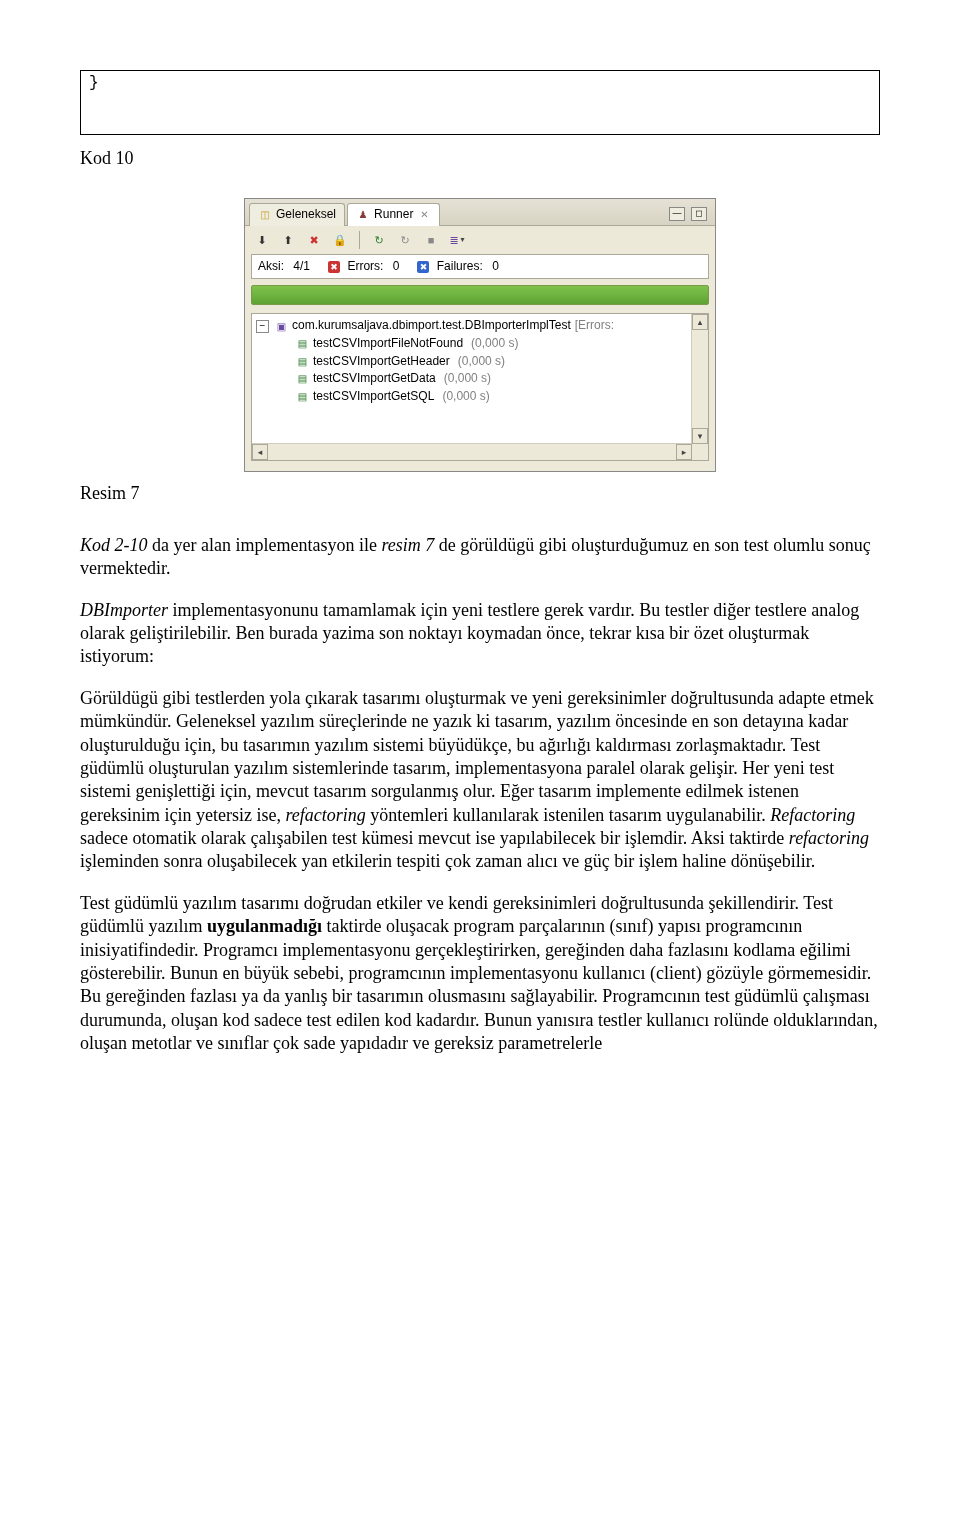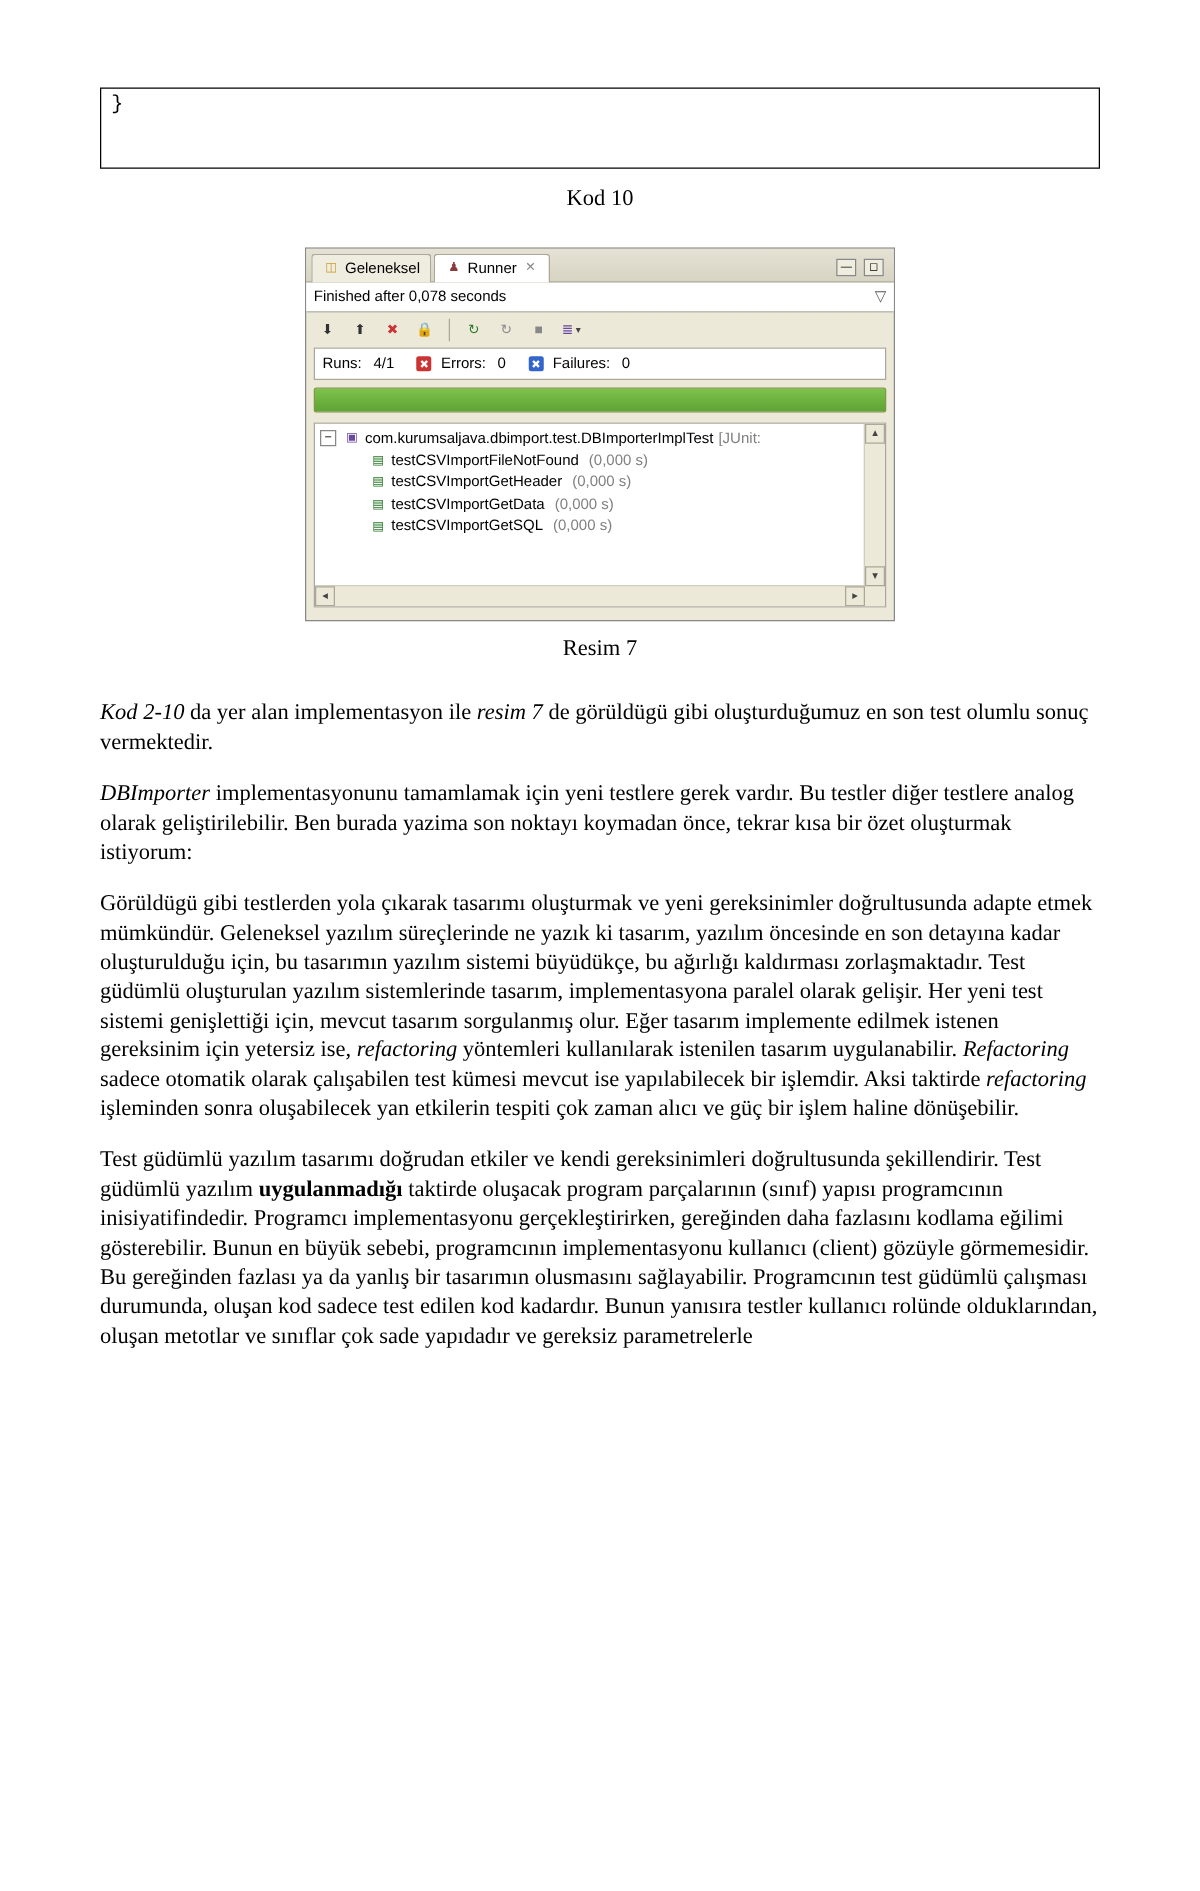--- a/index.html
+++ b/index.html
@@ -14,21 +14,20 @@
     box-sizing: border-box;
   }
   .code-box {
     border: 1px solid #000;
     padding: 2px 8px 40px 8px;
     font-family: "Courier New", monospace;
     font-size: 16px;
     margin-bottom: 12px;
   }
   .center {
-    text-align: center;
     margin: 8px 0 28px 0;
   }
   .screenshot-wrap {
     display: flex;
     justify-content: center;
     margin-bottom: 10px;
   }
   .junit-panel {
     width: 470px;
     border: 1px solid #888;
@@ -235,40 +234,36 @@
         <span class="icon-sq" style="color:#8a3a3a;">♟</span>
         <span>Runner</span>
         <span class="icon-sq" style="color:#888;">✕</span>
       </div>
       <div class="window-controls">
         <div class="wc">—</div>
         <div class="wc">◻</div>
       </div>
     </div>
 
-    <div class="status-row">
-      <span>Finished after 0,078 seconds</span>
-      <span class="chevron">▽</span>
-    </div>
 
     <div class="toolbar-row">
       <span class="tb-btn">⬇</span>
       <span class="tb-btn">⬆</span>
       <span class="tb-btn" style="color:#c33;">✖</span>
       <span class="tb-btn">🔒</span>
       <span style="width:1px;height:18px;background:#aca899;margin:0 4px;"></span>
       <span class="tb-btn" style="color:#2a7a2a;">↻</span>
       <span class="tb-btn" style="color:#888;">↻</span>
       <span class="tb-btn" style="color:#888;">■</span>
       <span class="tb-btn tb-drop" style="color:#6a4aa0;">≣</span>
     </div>
 
     <div class="counts-row">
       <span>
-        <span>Runs:</span>
+        <span>Aksi:</span>
         <span style="margin-left:6px;">4/1</span>
       </span>
       <span>
         <span class="err-ico">✖</span>
         <span>Errors:</span>
         <span style="margin-left:6px;">0</span>
       </span>
       <span>
         <span class="fail-ico">✖</span>
         <span>Failures:</span>
@@ -276,21 +271,21 @@
       </span>
     </div>
 
     <div class="progress-row"></div>
 
     <div class="tree-wrap">
       <div class="tree-row">
         <span class="twisty">−</span>
         <span class="file-ico" style="color:#6a4aa0;">▣</span>
         <span>com.kurumsaljava.dbimport.test.DBImporterImplTest</span>
-        <span class="gray"> [JUnit: </span>
+        <span class="gray"> [Errors: </span>
       </div>
       <div class="tree-row">
         <span class="tree-indent" style="width:36px;"></span>
         <span class="file-ico" style="color:#2a7a2a;">▤</span>
         <span>testCSVImportFileNotFound</span>
         <span class="gray" style="margin-left:4px;">(0,000 s)</span>
       </div>
       <div class="tree-row">
         <span class="tree-indent" style="width:36px;"></span>
         <span class="file-ico" style="color:#2a7a2a;">▤</span>

